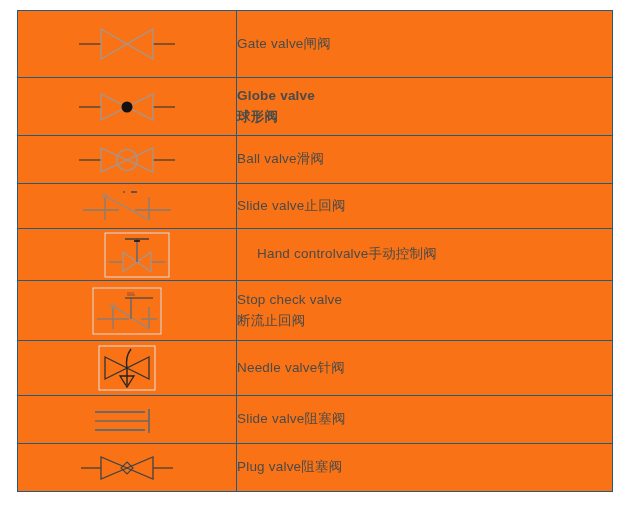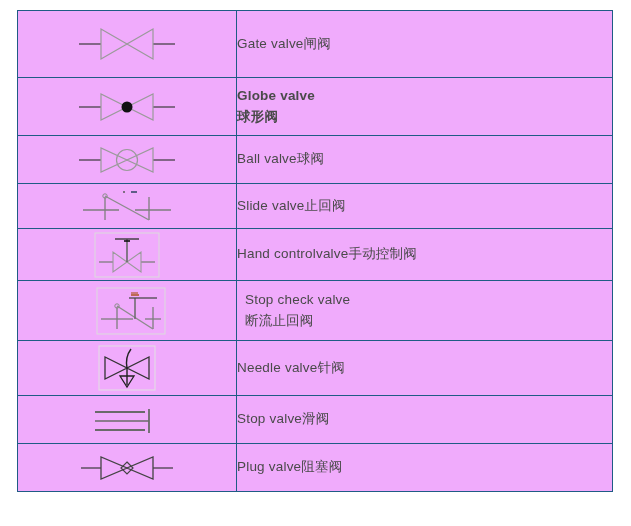--- a/index.html
+++ b/index.html
@@ -24,21 +24,21 @@
     left: 17px;
     top: 10px;
     width: 595px;
     border-collapse: collapse;
     table-layout: fixed;
   }
   table.valve-table td {
     border: 1px solid #1f5c85;
     padding: 0;
     vertical-align: middle;
-    background: #f0abfc;
+    background: #f97316;
   }
   td.sym-cell {
     width: 218px;
     text-align: center;
     vertical-align: middle;
     padding: 0;
   }
   td.label-cell {
     width: 375px;
     padding: 6px 0 6px 22px;
@@ -63,22 +63,22 @@
   }
   svg.sym {
     display: block;
   }
   
   tr.r0 td { height: 66px; }
   tr.r1 td { height: 52px; }
   tr.r2 td { height: 57px; font-weight: bold; }
   tr.r3 td { height: 47px; }
   tr.r4 td { height: 44px; }
-  tr.r5 td { height: 51px; }
-  tr.r6 td { height: 59px; padding-left: 8px; }
+  tr.r5 td { height: 51px; padding-left: 20px; }
+  tr.r6 td { height: 59px; }
   tr.r7 td { height: 54px; margin-left: 36px; }
   tr.r8 td { height: 47px; }
   tr.r9 td { height: 47px; }
 </style>
 </head>
 <body>
 
 <div id="page">
 
   <table class="valve-table">
@@ -125,21 +125,21 @@
             <svg class="sym" width="120" height="38" viewBox="0 0 120 38">
               <line x1="12" y1="19" x2="34" y2="19" stroke="#3a3a3a" stroke-width="1.2"></line>
               <line x1="86" y1="19" x2="108" y2="19" stroke="#3a3a3a" stroke-width="1.2"></line>
               <polygon points="34,7 34,31 60,19" fill="none" stroke="#9a9a9a" stroke-width="1.2"></polygon>
               <polygon points="86,7 86,31 60,19" fill="none" stroke="#9a9a9a" stroke-width="1.2"></polygon>
               <circle cx="60" cy="19" r="10.5" fill="none" stroke="#9a9a9a" stroke-width="1.2"></circle>
             </svg>
           </div>
         </td>
         <td class="label-cell">
-          <span class="label-inline">Ball valve球阀</span>
+          <span class="label-inline">Ball valve滑阀</span>
         </td>
       </tr>
 
       <tr class="r4">
         <td class="sym-cell">
           <div class="sym-wrap">
             <svg class="sym" width="120" height="40" viewBox="0 0 120 40">
               <line x1="16" y1="24" x2="52" y2="24" stroke="#7e7e7e" stroke-width="1.3"></line>
               <line x1="68" y1="24" x2="104" y2="24" stroke="#7e7e7e" stroke-width="1.3"></line>
               <line x1="38" y1="11" x2="38" y2="34" stroke="#7e7e7e" stroke-width="1.3"></line>
@@ -222,21 +222,21 @@
           <div class="sym-wrap">
             <svg class="sym" width="120" height="36" viewBox="0 0 120 36">
               <line x1="28" y1="10" x2="78" y2="10" stroke="#6a6a6a" stroke-width="2"></line>
               <line x1="28" y1="19" x2="82" y2="19" stroke="#6a6a6a" stroke-width="1.6"></line>
               <line x1="28" y1="28" x2="78" y2="28" stroke="#6a6a6a" stroke-width="2"></line>
               <line x1="82" y1="7" x2="82" y2="31" stroke="#6a6a6a" stroke-width="1.8"></line>
             </svg>
           </div>
         </td>
         <td class="label-cell">
-          <span class="label-inline">Stop valve滑阀</span>
+          <span class="label-inline">Slide valve阻塞阀</span>
         </td>
       </tr>
 
       <tr class="r9">
         <td class="sym-cell">
           <div class="sym-wrap">
             <svg class="sym" width="120" height="38" viewBox="0 0 120 38">
               <line x1="14" y1="19" x2="34" y2="19" stroke="#3a3a3a" stroke-width="1.2"></line>
               <line x1="86" y1="19" x2="106" y2="19" stroke="#3a3a3a" stroke-width="1.2"></line>
               <polygon points="34,8 34,30 60,19" fill="none" stroke="#444444" stroke-width="1.3"></polygon>

